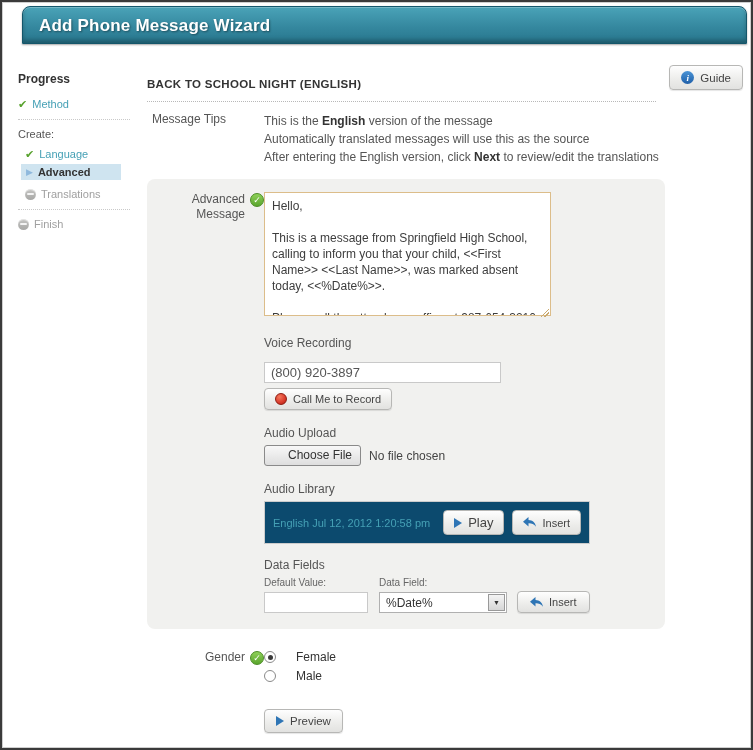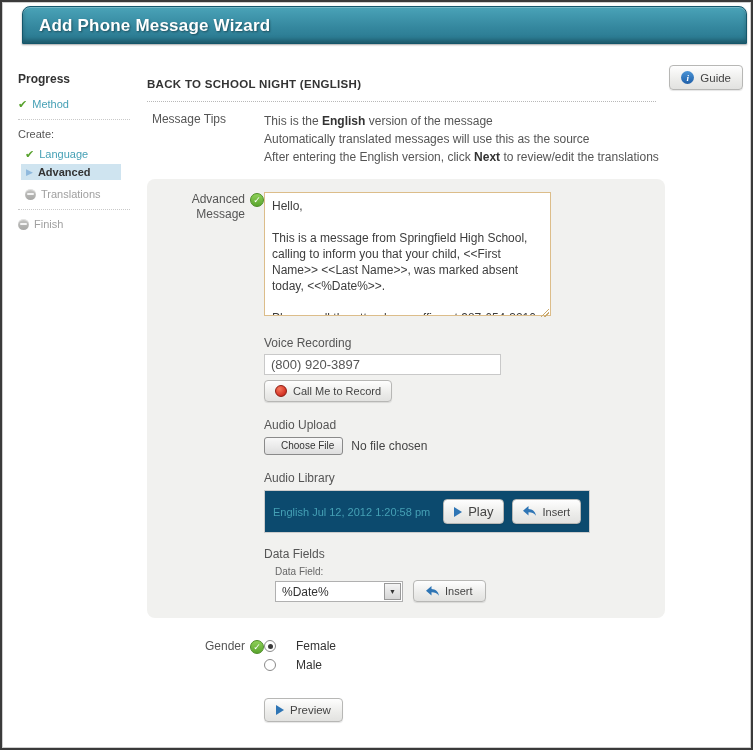--- a/index.html
+++ b/index.html
@@ -77,29 +77,29 @@
   textarea.message {
     width:287px; height:124px; resize:none; outline:none;
     border:1px solid #dcbd8a; background:#fff; color:#3d3d3d;
     font-family:"Liberation Sans","DejaVu Sans",sans-serif; font-size:12px; line-height:16px;
     padding:5px 7px;
   }
   .resize-handle { position:absolute; right:2px; bottom:3px; width:9px; height:9px;
     background:linear-gradient(135deg, transparent 50%, #c9a96f 50%, #c9a96f 58%, transparent 58%, transparent 70%, #c9a96f 70%, #c9a96f 78%, transparent 78%); }
   .controls { margin-left:117px; width:390px; }
   .field-label { font-size:12px; color:#555; }
-  .mt16 { margin-top:16px; } .mt5 { margin-top:5px; } .mt4 { margin-top:4px; }
+  .mt16 { margin-top:16px; } .mt5 { margin-top:5px; } .mt4 { margin-top:12px; }
   input.text {
     border:1px solid #c9c9c9; background:#fff; height:21px; padding:2px 6px;
     font-family:"Liberation Sans",sans-serif; font-size:13px; color:#555; outline:none;
   }
   .phone-input { width:237px; }
   .file-row { display:flex; align-items:center; gap:8px; margin-top:5px; }
   .choose-file {
-    font-size:10px; color:#333; padding:2px 8px 3px 16px;
+    font-size:12px; color:#333; padding:2px 8px 3px 23px;
     border:1px solid #8a8a8a; border-radius:3px;
     background:linear-gradient(#f8f8f8,#dedede); cursor:pointer;
   }
   .file-status { font-size:12px; color:#444; }
   .library-box {
     margin-top:5px; width:326px; border:1px solid #ccc; background:#0c4a6e;
     padding:8px 8px; display:flex; align-items:center;
   }
   .library-link { flex:1; font-size:11px; color:#45a0b5; cursor:pointer; }
   .lib-btns { display:flex; gap:8px; }
@@ -241,20 +241,24 @@
               <svg width="13" height="11" viewBox="0 0 13 11">
                   <path d="M5.5 0 L5.5 3 C9.5 3.2 12.2 5.2 13 9.8 C10.8 7 8.6 6.2 5.5 6.3 L5.5 9.5 L0 4.7 Z" fill="#2e75b5"></path>
                 </svg>
               <span>Insert</span>
             </button>
           </span>
         </div>
 
         <div class="field-label" style="margin-top:14px;">Data Fields</div>
         <div class="fields-row">
+          <div>
+            <div class="mini-label">Default Value:</div>
+            <input class="text default-input" type="text" value="" style="">
+          </div>
           <div class="col-field">
             <div class="mini-label">Data Field:</div>
             <div class="fake-select">
               <span class="sel-value">%Date%</span>
               <span class="sel-arrow">▼</span>
             </div>
           </div>
           <div class="insert-col">
             <button class="btn" style="font-size:11px; padding:4px 12px;">
               <svg width="13" height="11" viewBox="0 0 13 11">

